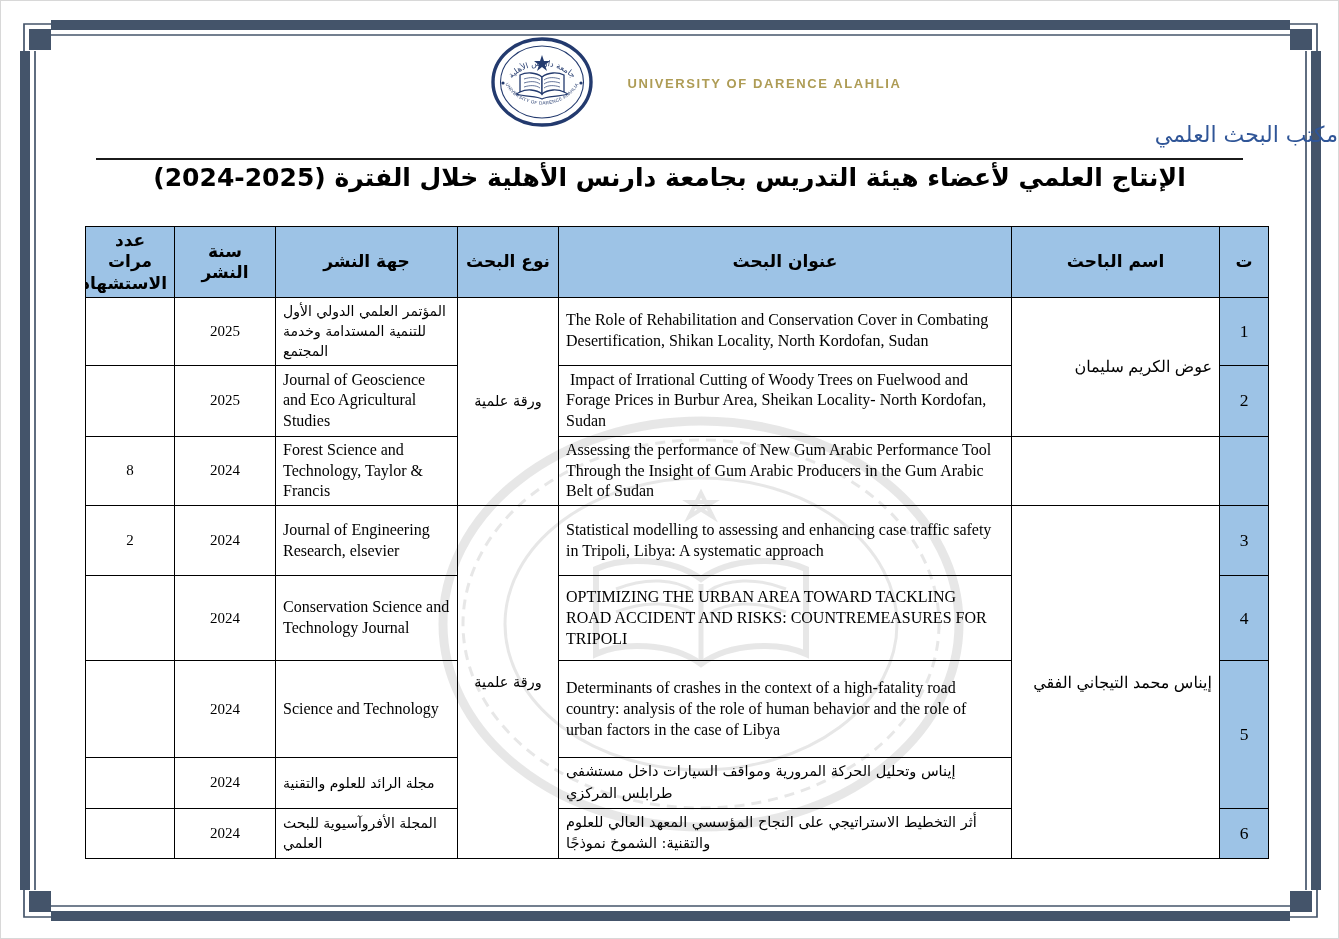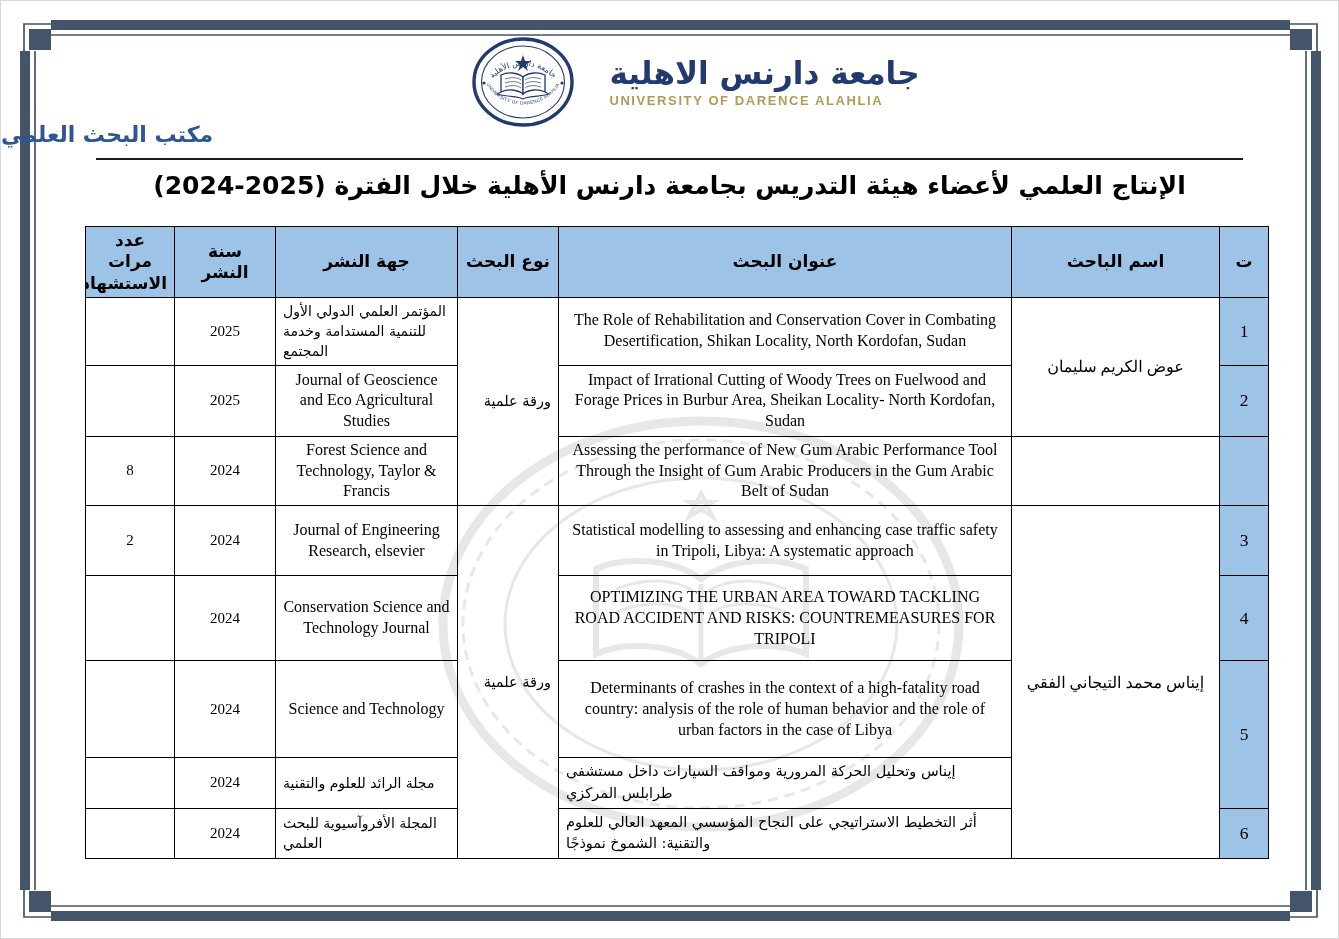--- a/index.html
+++ b/index.html
@@ -21,29 +21,29 @@
   .wordmark { display:flex; flex-direction:column; align-items:flex-start; }
   .wordmark .ar {
     font-size:31px; font-weight:bold; color:#233A6E; direction:rtl;
     font-family:"DejaVu Sans", sans-serif; line-height:1.1;
   }
   .wordmark .en {
     font-size:13px; font-weight:600; color:#AE9C55; letter-spacing:1.6px;
     font-family:"Liberation Sans","DejaVu Sans",sans-serif; margin-top:2px;
   }
   .office-title {
-    position:absolute; top:121px; left:0; width:100%; text-align:left;
-    font-size:22px; font-weight:bold; color:#2F5597; direction:rtl;
+    position:absolute; top:121px; left:0; width:100%; text-align:right;
+    font-size:22px; font-weight:normal; color:#2F5597; direction:rtl;
   }
   .rule {
     position:absolute; top:157px; left:95px; right:95px; height:0;
     border-top:2.2px solid #1b1b1b;
   }
   .main-title {
-    position:absolute; top:170px; left:0; width:100%; text-align:center;
+    position:absolute; top:162px; left:0; width:100%; text-align:center;
     font-size:25px; font-weight:bold; color:#000; direction:rtl; margin:0;
   }
 
   
   table.research {
     position:absolute; top:225px; left:84px; width:1183px;
     border-collapse:collapse; direction:rtl; table-layout:fixed;
     background:transparent;
   }
   .research th, .research td {
@@ -57,37 +57,37 @@
   }
   td.idx {
     background:#9DC3E6; text-align:center;
     font-family:"Liberation Serif","DejaVu Serif",serif; font-size:17.5px;
   }
   td.year, td.cit {
     text-align:center; font-family:"Liberation Serif","DejaVu Serif",serif;
     font-size:15px;
   }
   td.title-en, td.pub-en {
-    direction:ltr; text-align:center;
+    direction:ltr; text-align:left;
     font-family:"Liberation Serif","DejaVu Serif",serif;
     font-size:16px; line-height:1.3;margin-top:27px;
   }
   td.title-ar {
     direction:ltr; text-align:left; 
     font-size:14.5px; line-height:1.5; font-family:"DejaVu Sans",sans-serif;
   }
   td.pub-ar {
     direction:rtl; text-align:left; font-size:14px; line-height:1.45;
     font-family:"DejaVu Sans",sans-serif;
   }
   td.name {
-    text-align:center; font-size:16px; font-family:Liberation Serif, serif;
+    font-size:16px; font-family:Liberation Sans, sans-serif;
   }
   td.rtype {
-    text-align:right; font-size:14.5px; font-family:"DejaVu Sans",sans-serif;
+    text-align:center; font-size:14.5px; font-family:"DejaVu Sans",sans-serif;
   }
 </style>
 </head>
 <body>
 
 <svg class="frame-svg" width="1339" height="939" viewBox="0 0 1339 939">
   <g fill="#44546A">
     <rect x="50" y="19" width="1239" height="10"></rect>
     <rect x="50" y="910" width="1239" height="10"></rect>
     <rect x="19" y="50" width="10" height="839"></rect>
@@ -144,21 +144,20 @@
       <path d="M34,42 C40,40 46,40 50,43 M34,46 C40,44 46,44 50,47 M34,50 C40,48 46,48 50,51
                M70,42 C64,40 58,40 54,43 M70,46 C64,44 58,44 54,47 M70,50 C64,48 58,48 54,51" stroke-width="0.7" fill="none"></path>
     </g>
     <g fill="#233A6E">
       <path d="M52,18 L54,24 L60,24 L55,28 L57,34 L52,30 L47,34 L49,28 L44,24 L50,24 Z"></path>
       <circle cx="13" cy="46" r="1.6"></circle>
       <circle cx="91" cy="46" r="1.6"></circle>
     </g>
   </svg>
   <div class="wordmark">
-    <div class="ar">جامعة دارنس الاهلية</div>
     <div class="en">UNIVERSITY OF DARENCE ALAHLIA</div>
   </div>
 </div>
 
 <div class="office-title">مكتب البحث العلمي</div>
 
 <div class="rule"></div>
 
 <h1 class="main-title">الإنتاج العلمي لأعضاء هيئة التدريس بجامعة دارنس الأهلية خلال الفترة (2025-2024)</h1>
 

